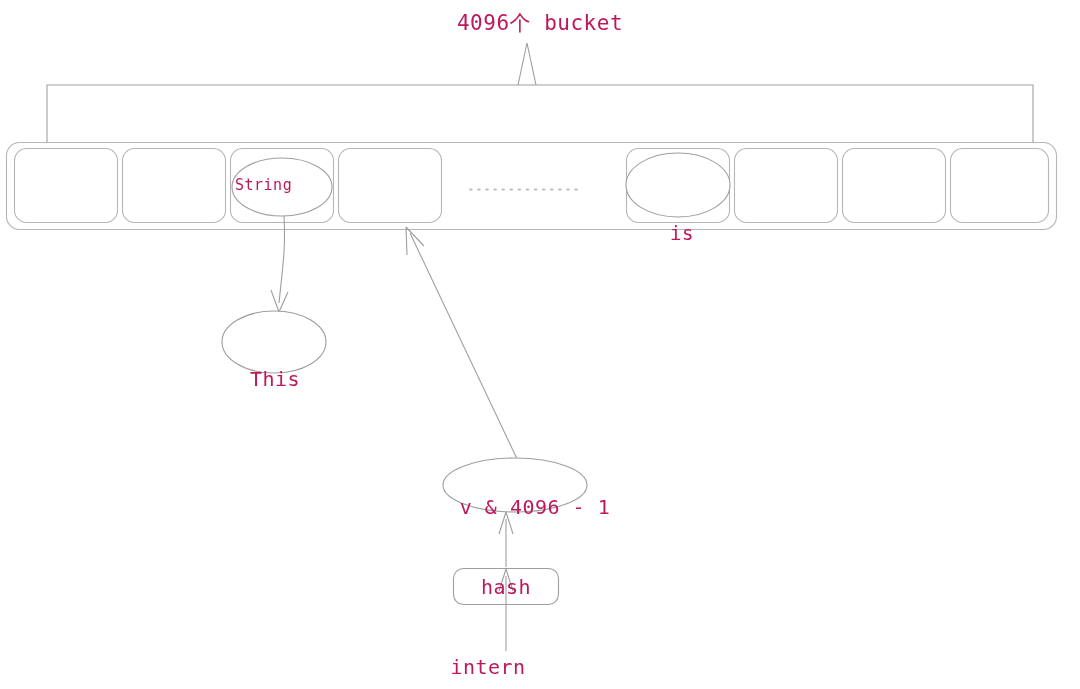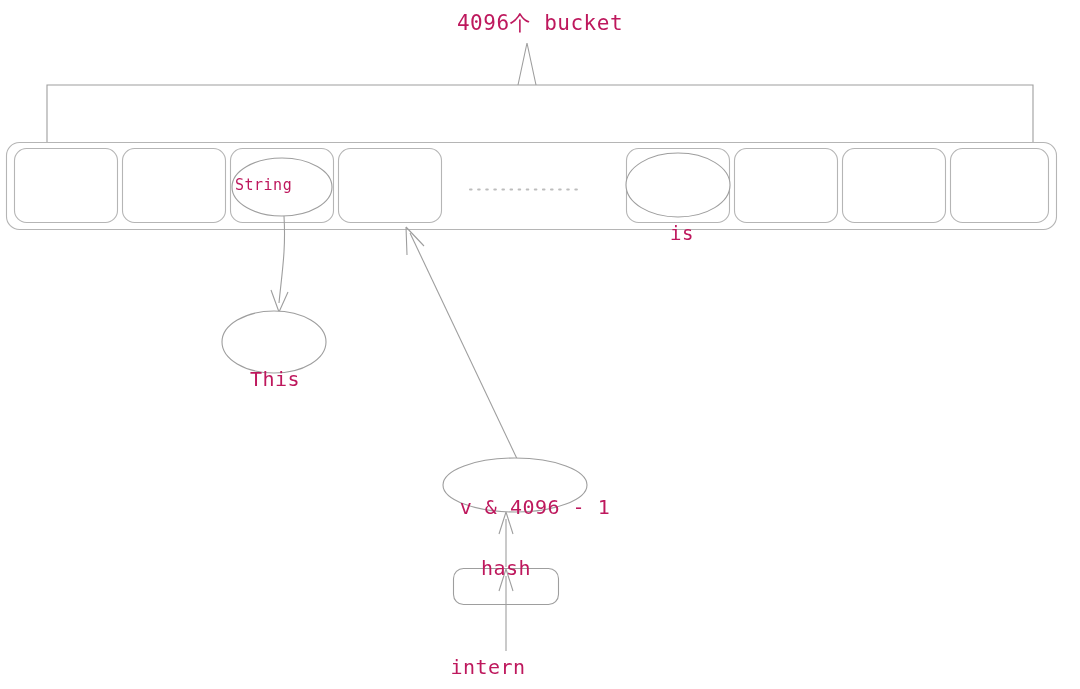--- a/index.html
+++ b/index.html
@@ -64,21 +64,21 @@
   #label-expr {
     left: 443px;
     top: 472px;
     width: 184px;
     text-align: center;
     font-size: 20px;
     margin-top: 23px;
   }
   #label-hash {
     left: 453px;
-    top: 556px;
+    top: 575px;
     width: 106px;
     text-align: center;
     font-size: 20px;
   }
   #label-intern {
     left: 420px;
     top: 655px;
     width: 136px;
     text-align: center;
     font-size: 20px;

